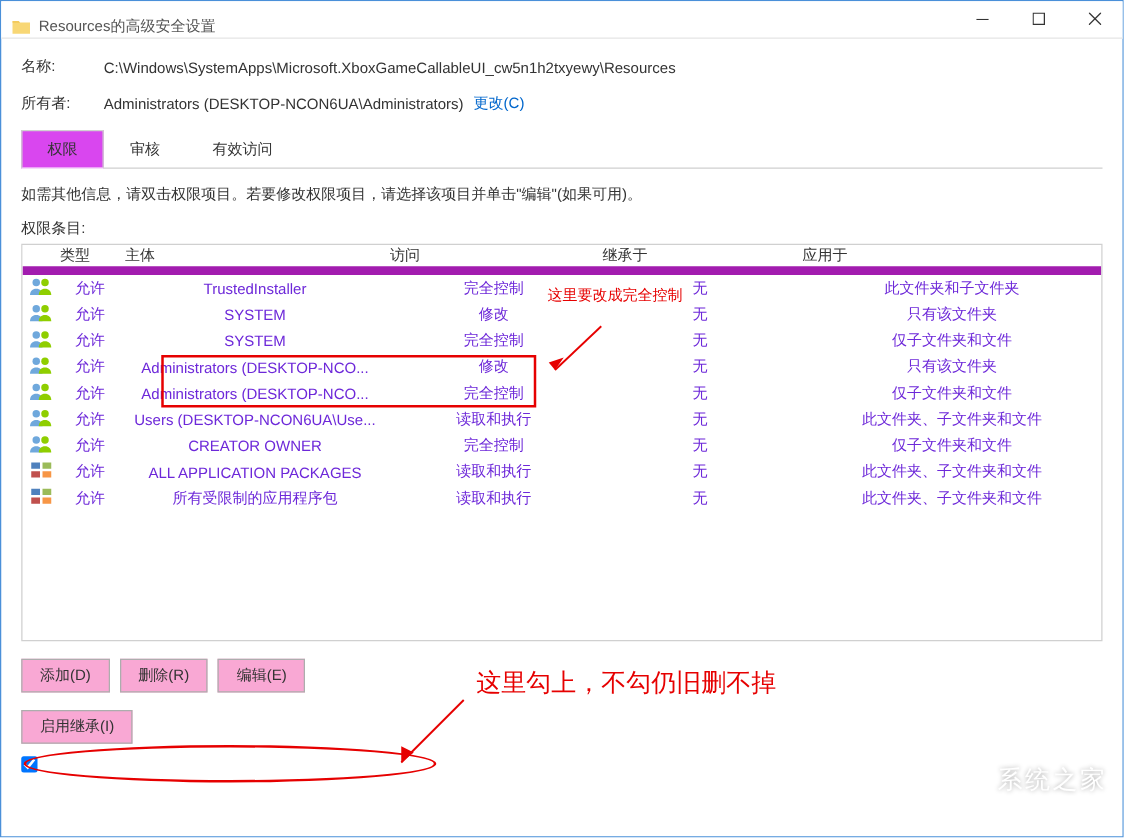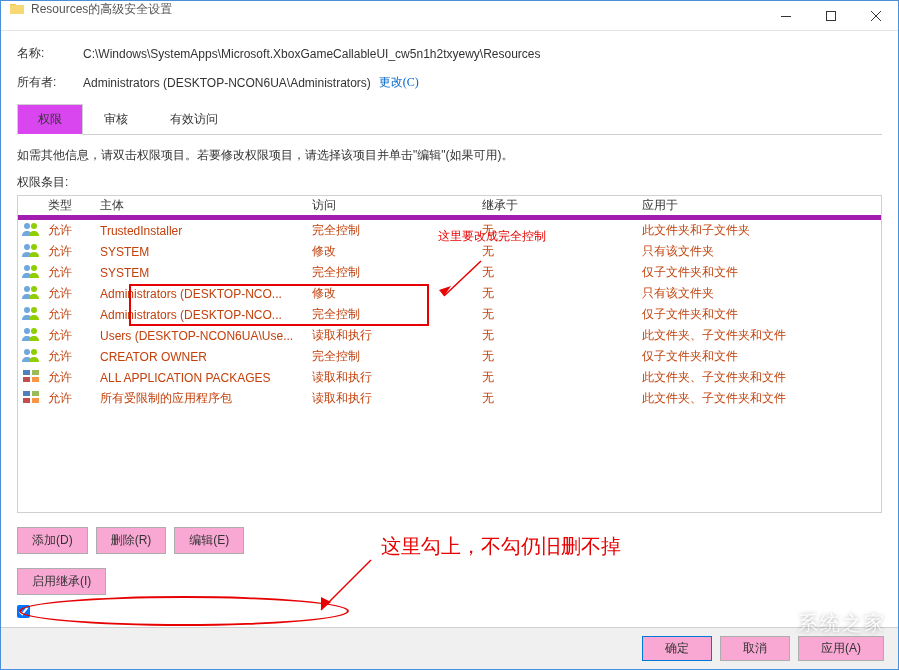--- a/index.html
+++ b/index.html
@@ -1,48 +1,48 @@
 <!DOCTYPE html>
 <html><head>
 <meta charset="utf-8">
 <style>
 * { box-sizing: border-box; margin: 0; padding: 0; font-family: "Microsoft YaHei", "Segoe UI", sans-serif; font-size: 12px; }
 html, body { width: 899px; height: 670px; background: #fff; overflow: hidden; }
 
 .window { width: 899px; height: 670px; border: 1px solid #4a90d9; background: #fff; display: flex; flex-direction: column; position: relative; }
-.titlebar { height: 30px; background: #fff; display: flex; align-items: flex-start; padding: 0 0 0 8px; border-bottom: 1px solid #e5e5e5; color: #555; }
+.titlebar { height: 30px; background: #fff; display: flex; align-items: flex-end; padding: 0 0 0 8px; border-bottom: 1px solid #e5e5e5; color: #555; }
 .titlebar .folder-icon { width: 16px; height: 16px; margin-right: 6px; }
 .titlebar .title-text { flex: 1; font-size: 12px; }
 .win-controls { display: flex; height: 30px; }
 .win-btn { width: 45px; display: flex; align-items: center; justify-content: center; color: #666; }
 
 .body { flex: 1; padding: 14px 16px 0 16px; display: flex; flex-direction: column; position: relative; }
 .info-row { display: flex; align-items: center; margin-bottom: 12px; color: #333; }
 .info-row .label { width: 66px; color: #333; }
 .info-row .value { color: #333; }
-.link { color: #0066cc; cursor: pointer; margin-left: 8px; font-family: Liberation Serif, serif; }
+.link { color: #0066cc; cursor: pointer; margin-left: 8px; }
 
 .tabs { display: flex; border-bottom: 1px solid #d0d0d0; margin-bottom: 12px; }
 .tab { padding: 6px 20px; color: #333; cursor: pointer; border: 1px solid transparent; border-bottom: none; position: relative; top: 1px; }
 .tab.active { border-color: #d0d0d0; border-bottom: 1px solid #fff; background: #d946ef; }
 
 .hint { color: #333; margin-bottom: 10px; }
 .entries-label { color: #333; margin-bottom: 4px; }
 
 .table-wrap { border: 1px solid #d0d0d0; height: 318px; overflow: hidden; position: relative; }
-.table-head { display: flex; background: #fff; border-bottom: 5px solid #a21caf; height: 24px; align-items: center; color: #333; }
+.table-head { display: flex; background: #fff; border-bottom: 7px solid #a21caf; height: 24px; align-items: center; color: #333; }
 .col-icon { width: 26px; flex-shrink: 0; }
 .col-type { width: 52px; flex-shrink: 0; padding-left: 4px; }
 .col-principal { width: 212px; flex-shrink: 0; padding-left: 4px; white-space: nowrap; overflow: hidden; text-overflow: ellipsis; }
 .col-access { width: 170px; flex-shrink: 0; padding-left: 4px; }
 .col-inherit { width: 160px; flex-shrink: 0; padding-left: 4px; }
 .col-applies { flex: 1; padding-left: 4px; white-space: nowrap; overflow: hidden; text-overflow: ellipsis; }
 
 .table-rows { }
-.table-row { display: flex; height: 21px; align-items: center; color: #c2410c; }
+.table-row { display: flex; height: 21px; align-items: center; color: #6d28d9; text-align: center; }
 .table-row .users-icon { width: 20px; height: 16px; margin-left: 3px; }
 
 .annot-box1 { position: absolute; border: 2px solid #e60000; left: 111px; top: 88px; width: 300px; height: 42px; pointer-events: none; }
 .annot-text1 { position: absolute; color: #e60000; font-size: 12px; left: 420px; top: 32px; pointer-events: none; font-weight: 500; }
 .annot-arrow1 { position: absolute; left: 418px; top: 60px; pointer-events: none; }
 
 .btn-row { display: flex; gap: 8px; margin-top: 14px; align-items: center; }
 .btn { padding: 4px 14px; border: 1px solid #adadad; background: #f9a8d4; color: #333; cursor: pointer; border-radius: 0; }
 
 .annot-text2 { position: absolute; color: #e60000; font-size: 20px; left: 380px; top: 502px; pointer-events: none; font-weight: 500; }
@@ -265,21 +265,16 @@
     <div class="inherit-btn-row">
       <button class="btn">启用继承(I)</button>
     </div>
 
     <div class="check-row">
       <input type="checkbox" checked="" style="">
     </div>
 
   </div>
 
-  <div class="footer">
-    <button class="btn primary">确定</button>
-    <button class="btn">取消</button>
-    <button class="btn">应用(A)</button>
-  </div>
 
   <div class="annot-ellipse"></div>
   <div class="watermark">系统之家</div>
 </div>
 
 </body></html>

